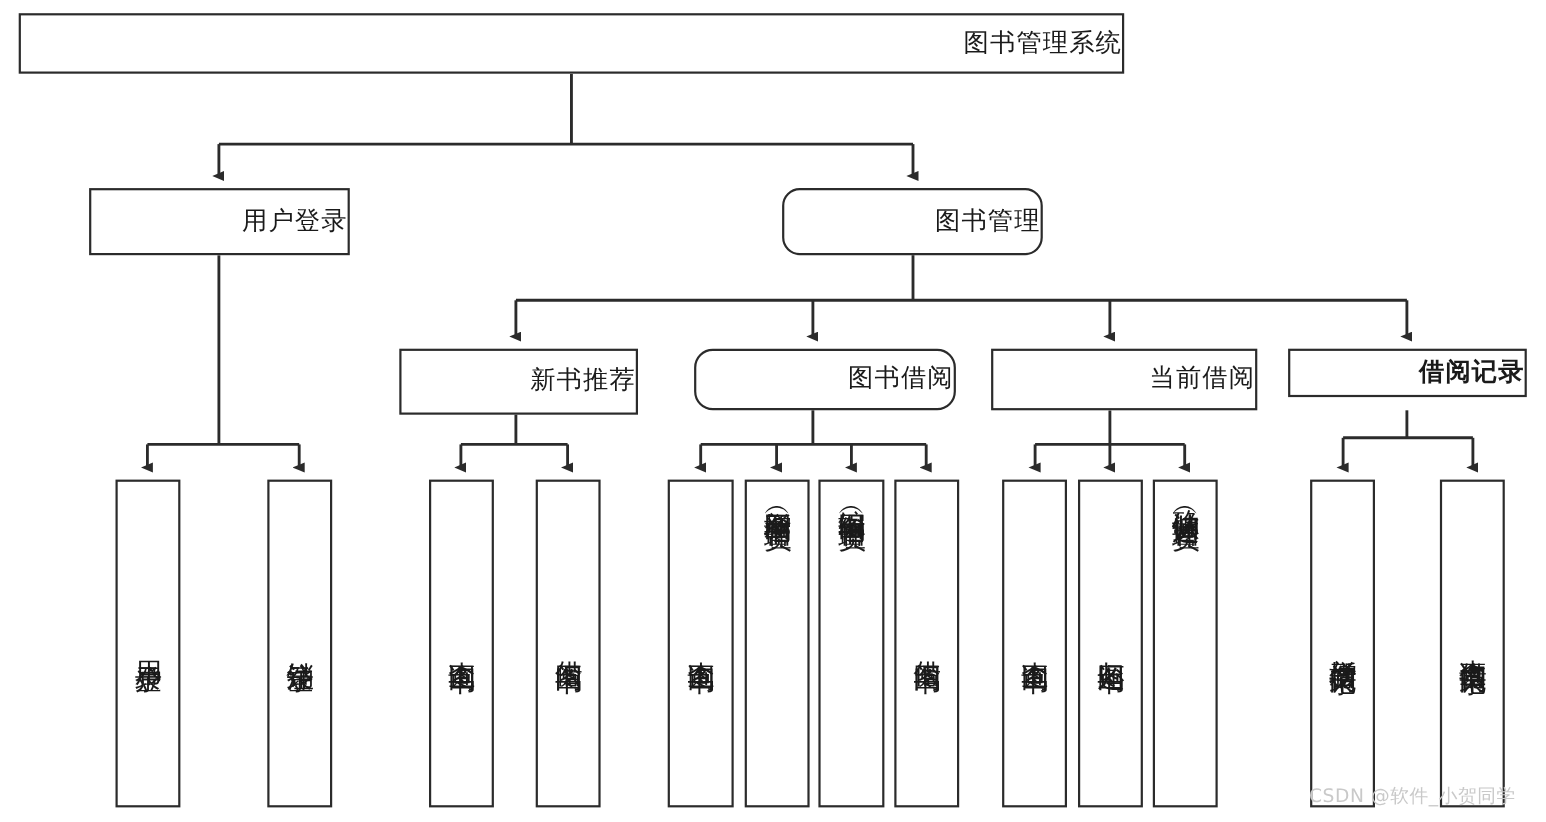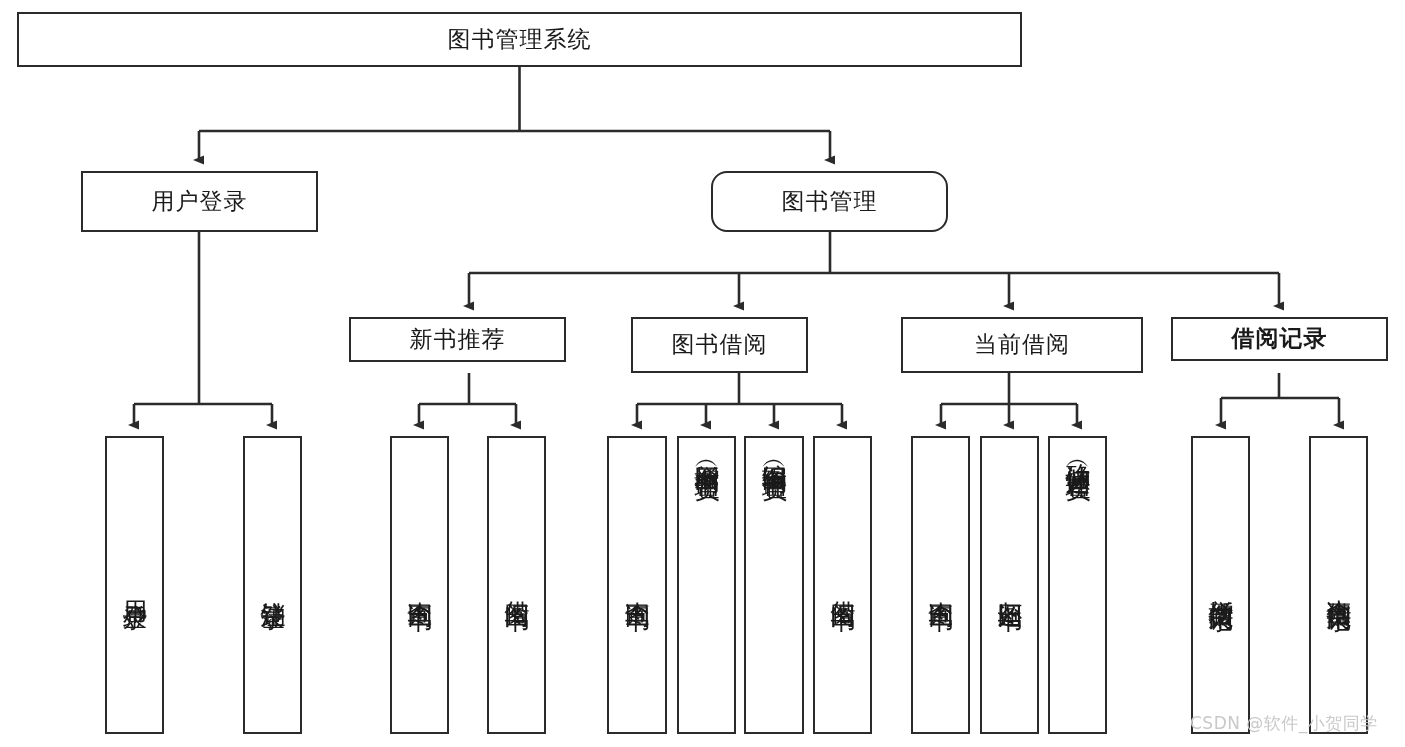--- a/index.html
+++ b/index.html
@@ -5,21 +5,21 @@
   html,body{margin:0;padding:0;background:#ffffff;}
   body{
     width:1405px;height:747px;
     font-family:"DejaVu Sans","Liberation Sans",sans-serif;
     position:relative;overflow:hidden;
   }
   #canvas{position:absolute;left:0;top:0;width:1405px;height:747px;}
 
   .node{position:absolute;box-sizing:border-box;background:#ffffff;
         border:2.5px solid #2b2b2b;display:flex;align-items:center;
-        justify-content:center;color:#1a1a1a;}
+        justify-content:flex-end;color:#1a1a1a;}
   .node.h{font-size:23px;line-height:1.1;letter-spacing:1px;}
   .node.v{writing-mode:vertical-rl;text-orientation:upright;
           font-size:25px;line-height:1.12;letter-spacing:2px;
           justify-content:flex-start;padding-top:6px;}
   .node.v.mid{justify-content:center;padding-top:0;}
 
   #watermark{position:absolute;left:1190px;top:712px;
              font-size:17px;color:#c9c9c9;white-space:nowrap;
              letter-spacing:0.5px;pointer-events:none;}
 </style>
@@ -80,24 +80,24 @@
   <span>图书管理系统</span>
 </div>
 
 <div class="node h" style="left:81px;top:171px;width:237px;height:61px;">
   <span>用户登录</span>
 </div>
 <div class="node h" style="left:711px;top:171px;width:237px;height:61px;border-radius:16px;">
   <span>图书管理</span>
 </div>
 
-<div class="node h" style="left:349px;top:317px;width:217px;height:45px;">
+<div class="node h" style="left:363px;top:317px;width:217px;height:60px;">
   <span>新书推荐</span>
 </div>
-<div class="node h" style="left:631px;top:317px;width:177px;height:56px;">
+<div class="node h" style="left:631px;top:317px;width:238px;height:56px;border-radius:17px;">
   <span>图书借阅</span>
 </div>
 <div class="node h" style="left:901px;top:317px;width:242px;height:56px;">
   <span>当前借阅</span>
 </div>
 <div class="node h" style="left:1171px;top:317px;width:217px;height:44px;font-weight:bold;">
   <span>借阅记录</span>
 </div>
 
 <div class="node v mid" style="left:105px;top:436px;width:59px;height:298px;">

